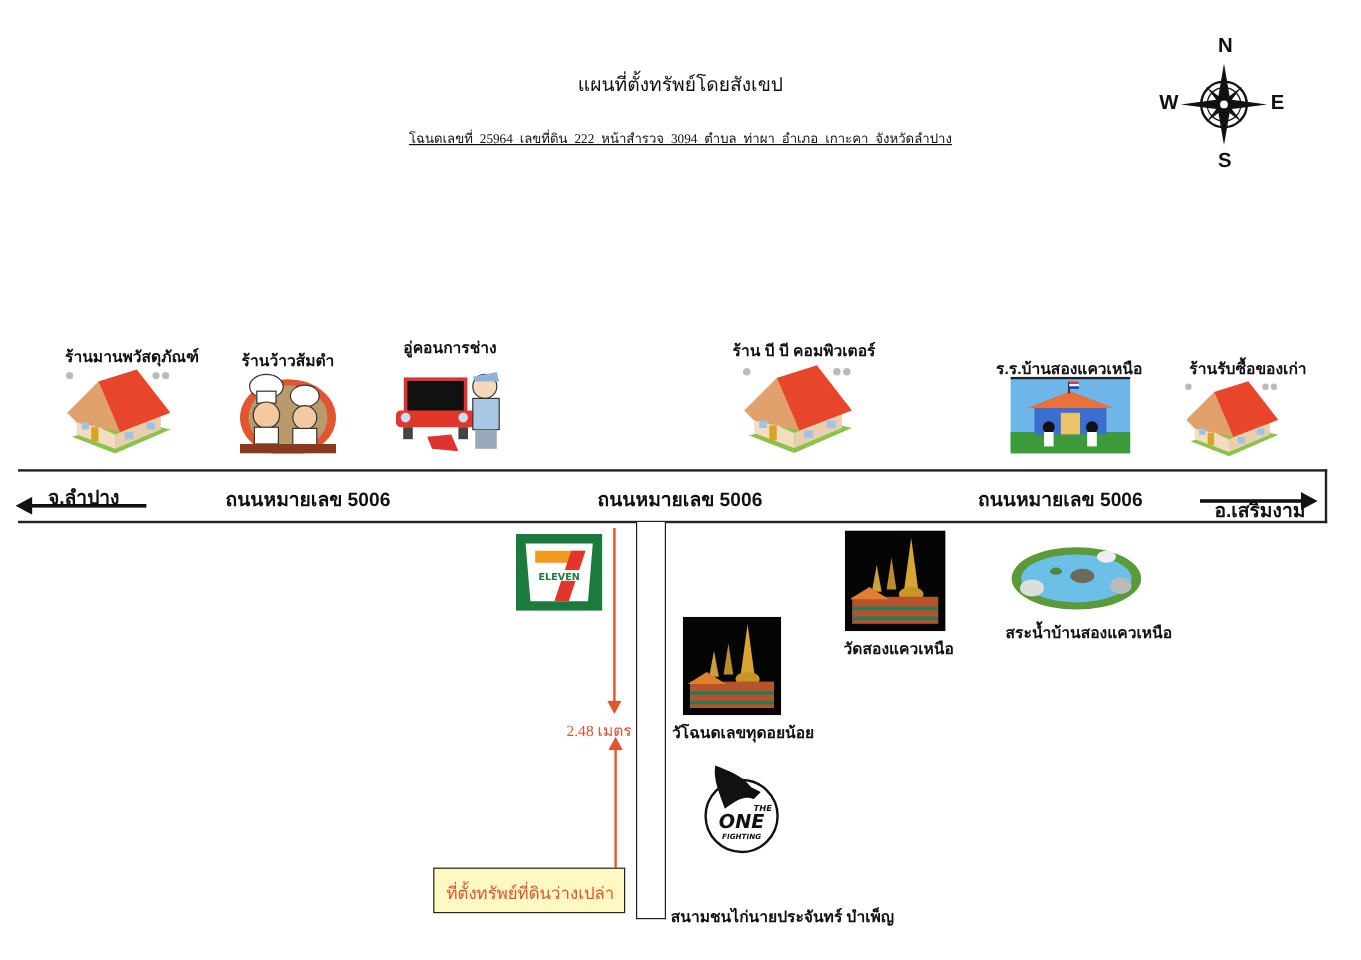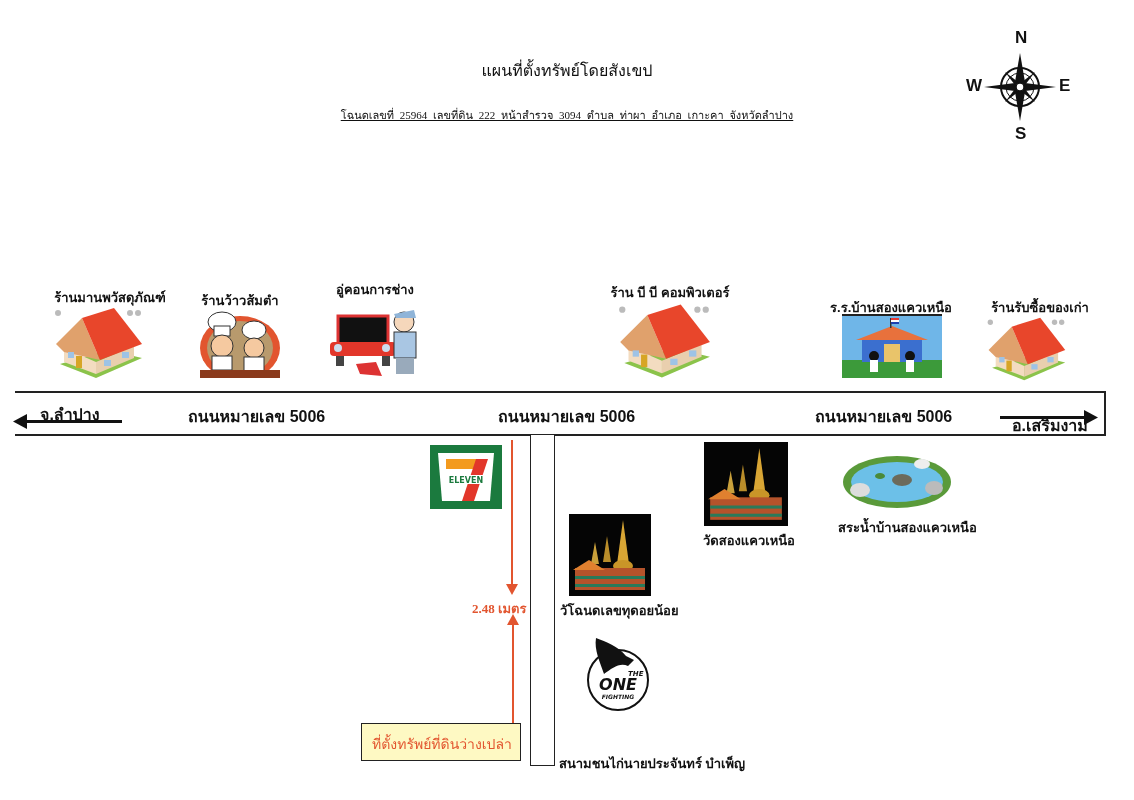--- a/index.html
+++ b/index.html
@@ -14,21 +14,21 @@
   .compass .lbl { position: absolute; font-family: "Liberation Sans", "DejaVu Sans", sans-serif; font-weight: bold; font-size: 17px; color: #111; }
 
   .poi-label { font-family: "Liberation Sans", "DejaVu Sans", sans-serif; font-weight: bold; font-size: 13px; white-space: nowrap; text-align: center; color: #111; }
 
   .road-main { left: 15px; top: 391px; width: 1091px; height: 45px; border-top: 2px solid #222; border-bottom: 2px solid #222; border-right: 2px solid #222; }
   .road-label { font-family: Liberation Sans, sans-serif; font-weight: bold; font-size: 16px; color: #111; white-space: nowrap; }
   .road-side { left: 530px; top: 435px; width: 25px; height: 331px; border: 1.5px solid #222; border-top: none; background: #fff; }
 
   .arrow-line { background: #111; height: 3px; }
   .red-line { background: #e2552f; width: 2px; }
-  .dim-label { font-family: "Liberation Serif", "DejaVu Serif", serif; font-weight: bold; font-size: 13px; color: #e2552f; white-space: nowrap; }
+  .dim-label { font-family: "Liberation Serif", "DejaVu Serif", serif; font-weight: normal; font-size: 13px; color: #e2552f; white-space: nowrap; }
 
   .land-box { left: 361px; top: 723px; width: 160px; height: 38px; border: 1.5px solid #222; background: #fef9c3; }
   .land-box span { position: absolute; left: 10px; top: 9px; font-family: "Liberation Sans", "DejaVu Sans", sans-serif; font-size: 14px; color: #e2552f; white-space: nowrap; }
 </style>
 </head>
 <body>
 
 <div class="abs title">แผนที่ตั้งทรัพย์โดยสังเขป</div>
 <div class="abs subtitle">โฉนดเลขที่  25964  เลขที่ดิน 222   หน้าสำรวจ 3094  ตำบล ท่าผา   อำเภอ เกาะคา   จังหวัดลำปาง</div>
 

